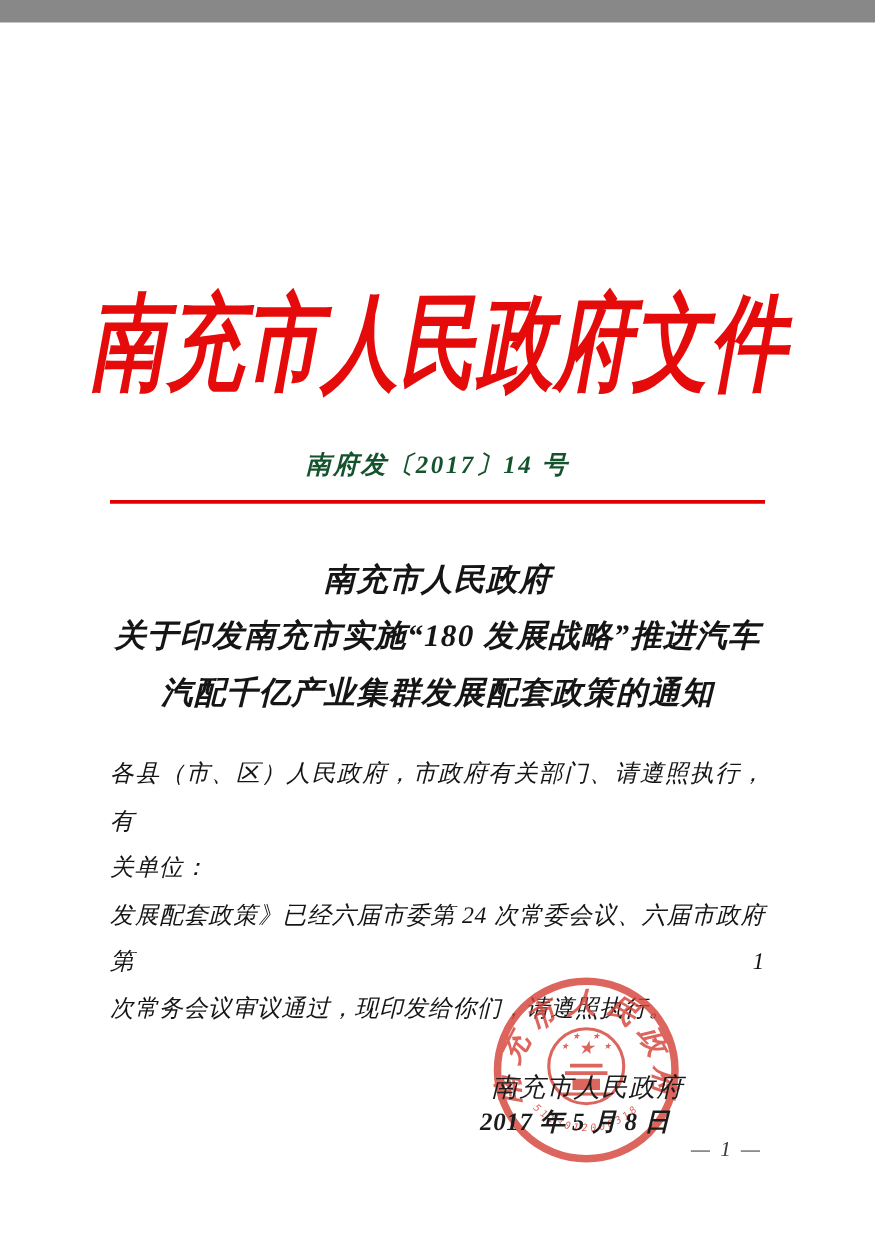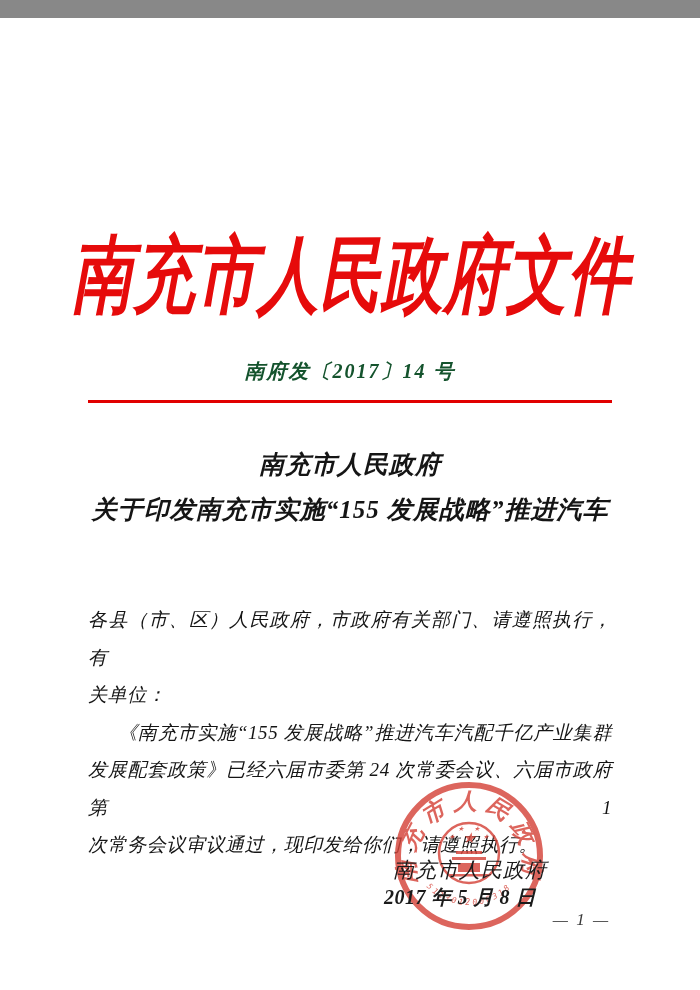--- a/index.html
+++ b/index.html
@@ -74,27 +74,27 @@
   <div class="red-head">
     <span class="inner">南充市人民政府文件</span>
   </div>
 
   <div class="doc-no">南府发〔2017〕14 号</div>
 
   <div class="red-rule"></div>
 
   <div class="title-block">
     <div>南充市人民政府</div>
-    <div>关于印发南充市实施“155 发展战略”推进汽车</div>
+    <div>关于印发南充市实施“180 发展战略”推进汽车</div>
+    <div>汽配千亿产业集群发展配套政策的通知</div>
   </div>
 
   <div class="body-block">
     <div class="bline just">各县（市、区）人民政府，市政府有关部门、请遵照执行，有</div>
     <div class="bline">关单位：</div>
-    <div class="bline just indent">《南充市实施“155 发展战略”推进汽车汽配千亿产业集群</div>
     <div class="bline just">发展配套政策》已经六届市委第 24 次常委会议、六届市政府第 1</div>
     <div class="bline">次常务会议审议通过，现印发给你们，请遵照执行。</div>
   </div>
 
   <svg class="seal" viewBox="0 0 154 154">
     <g opacity="0.82">
       <circle cx="77" cy="77" r="71" fill="none" stroke="#d5443a" stroke-width="6"></circle>
       <defs>
         <path id="ringArc" d="M 32.8,118 A 55,55 0 1 1 121.2,118" fill="none"></path>
         <path id="serialArc" d="M 24,93 A 59,59 0 0 0 130,93" fill="none"></path>

